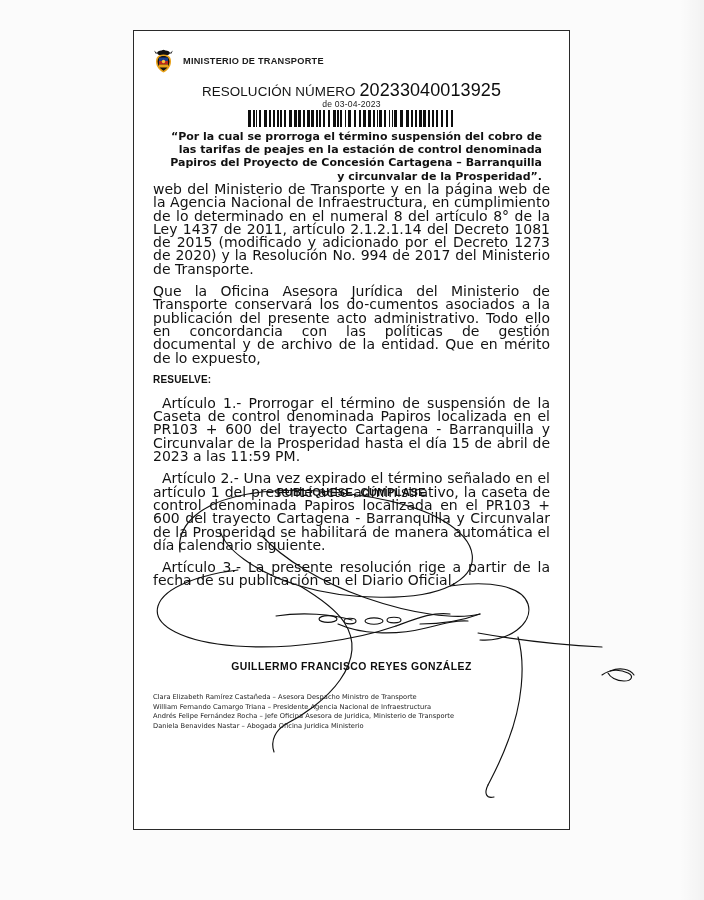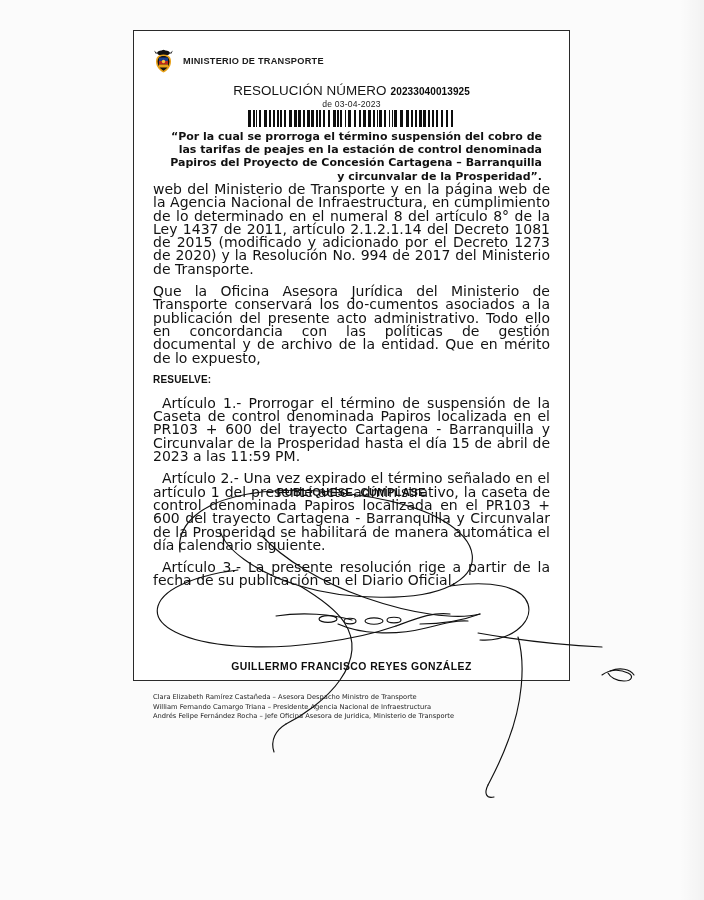--- a/index.html
+++ b/index.html
@@ -30,21 +30,21 @@
     width: 24px; height: 100%;
     background: linear-gradient(to right, rgba(0,0,0,0.00), rgba(0,0,0,0.035));
   }
 
   
   #page-sheet {
     position: absolute;
     left: 133px;
     top: 30px;
     width: 437px;
-    height: 651px;
+    height: 800px;
     background: #ffffff;
     border: 1.5px solid #2a2a2a;
     box-sizing: border-box;
     overflow: visible;
   }
 
   .page-inner {
     position: relative;
     width: 100%;
     height: 100%;
@@ -85,22 +85,22 @@
     white-space: nowrap;
   }
   .reso-label {
     font-family: "Liberation Sans", sans-serif;
     font-size: 13.4px;
     color: #141414;
     letter-spacing: 0.1px;
   }
   .reso-number {
     font-family: "Liberation Sans", sans-serif;
-    font-size: 10px;
-    font-weight: bold;
+    font-size: 18px;
+    font-weight: normal;
     color: #0c0c0c;
     letter-spacing: 0.1px;
     margin-left: 4px;
   }
   .reso-date {
     position: absolute;
     left: 0; right: 0;
     top: 68px;
     text-align: center;
     font-family: "Liberation Sans", sans-serif;
@@ -357,20 +357,21 @@
           </g>
         </svg>
 
         <div class="signer-name">GUILLERMO FRANCISCO REYES GONZÁLEZ</div>
       </div>
 
       <div class="footer-list">
         <div>Clara Elizabeth Ramírez Castañeda – Asesora Despacho Ministro de Transporte</div>
         <div>William Fernando Camargo Triana – Presidente Agencia Nacional de Infraestructura</div>
         <div>Andrés Felipe Fernández Rocha – Jefe Oficina Asesora de Juridica, Ministerio de Transporte</div>
+        <div>Daniela Benavides Nastar – Abogada Oficina Juridica Ministerio</div>
       </div>
 
       <svg class="sign-tail" viewBox="0 0 240 190">
         <g fill="none" stroke="#111111" stroke-width="1.15" stroke-linecap="round">
           <path d="M84 6 C92 34 88 74 74 110 C66 132 58 146 54 154"></path>
           <path d="M54 154 C50 162 52 168 60 166"></path>
           <path d="M44 2 C78 8 126 14 168 16"></path>
           <path d="M168 44 C176 38 186 38 194 42 C200 45 198 50 190 50 C182 50 176 46 174 42"></path>
           <path d="M176 40 C186 36 196 38 200 44"></path>
         </g>

